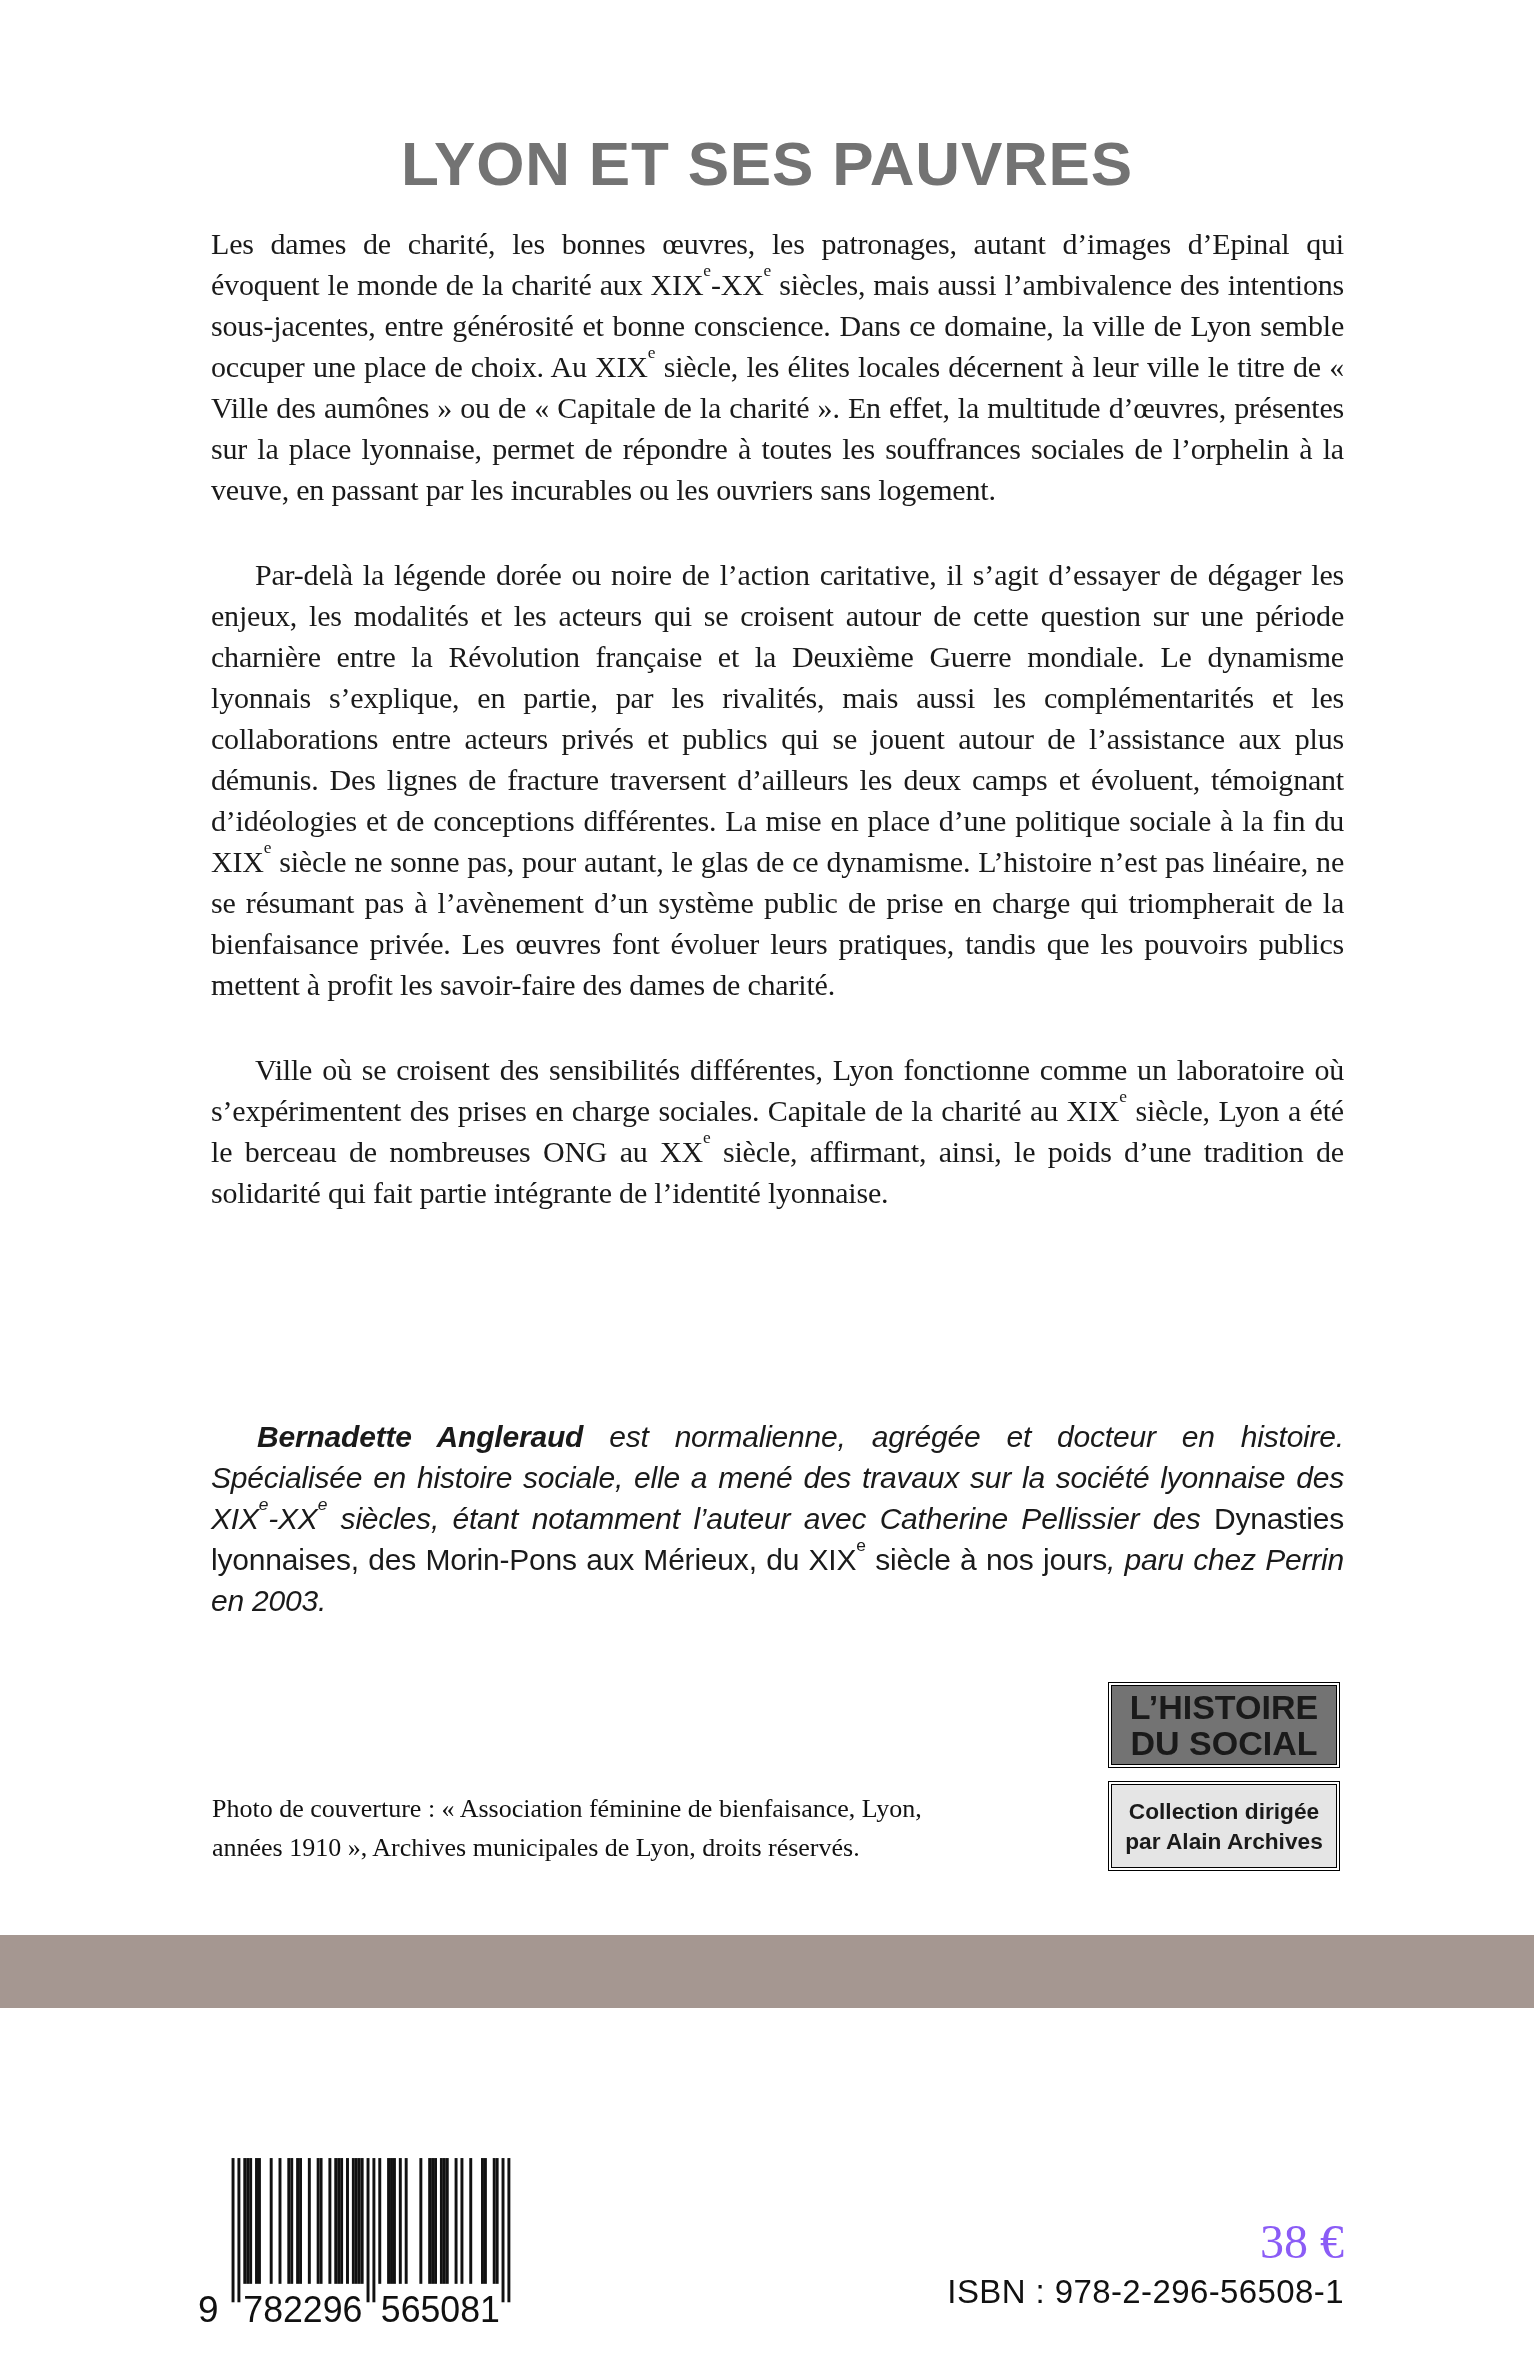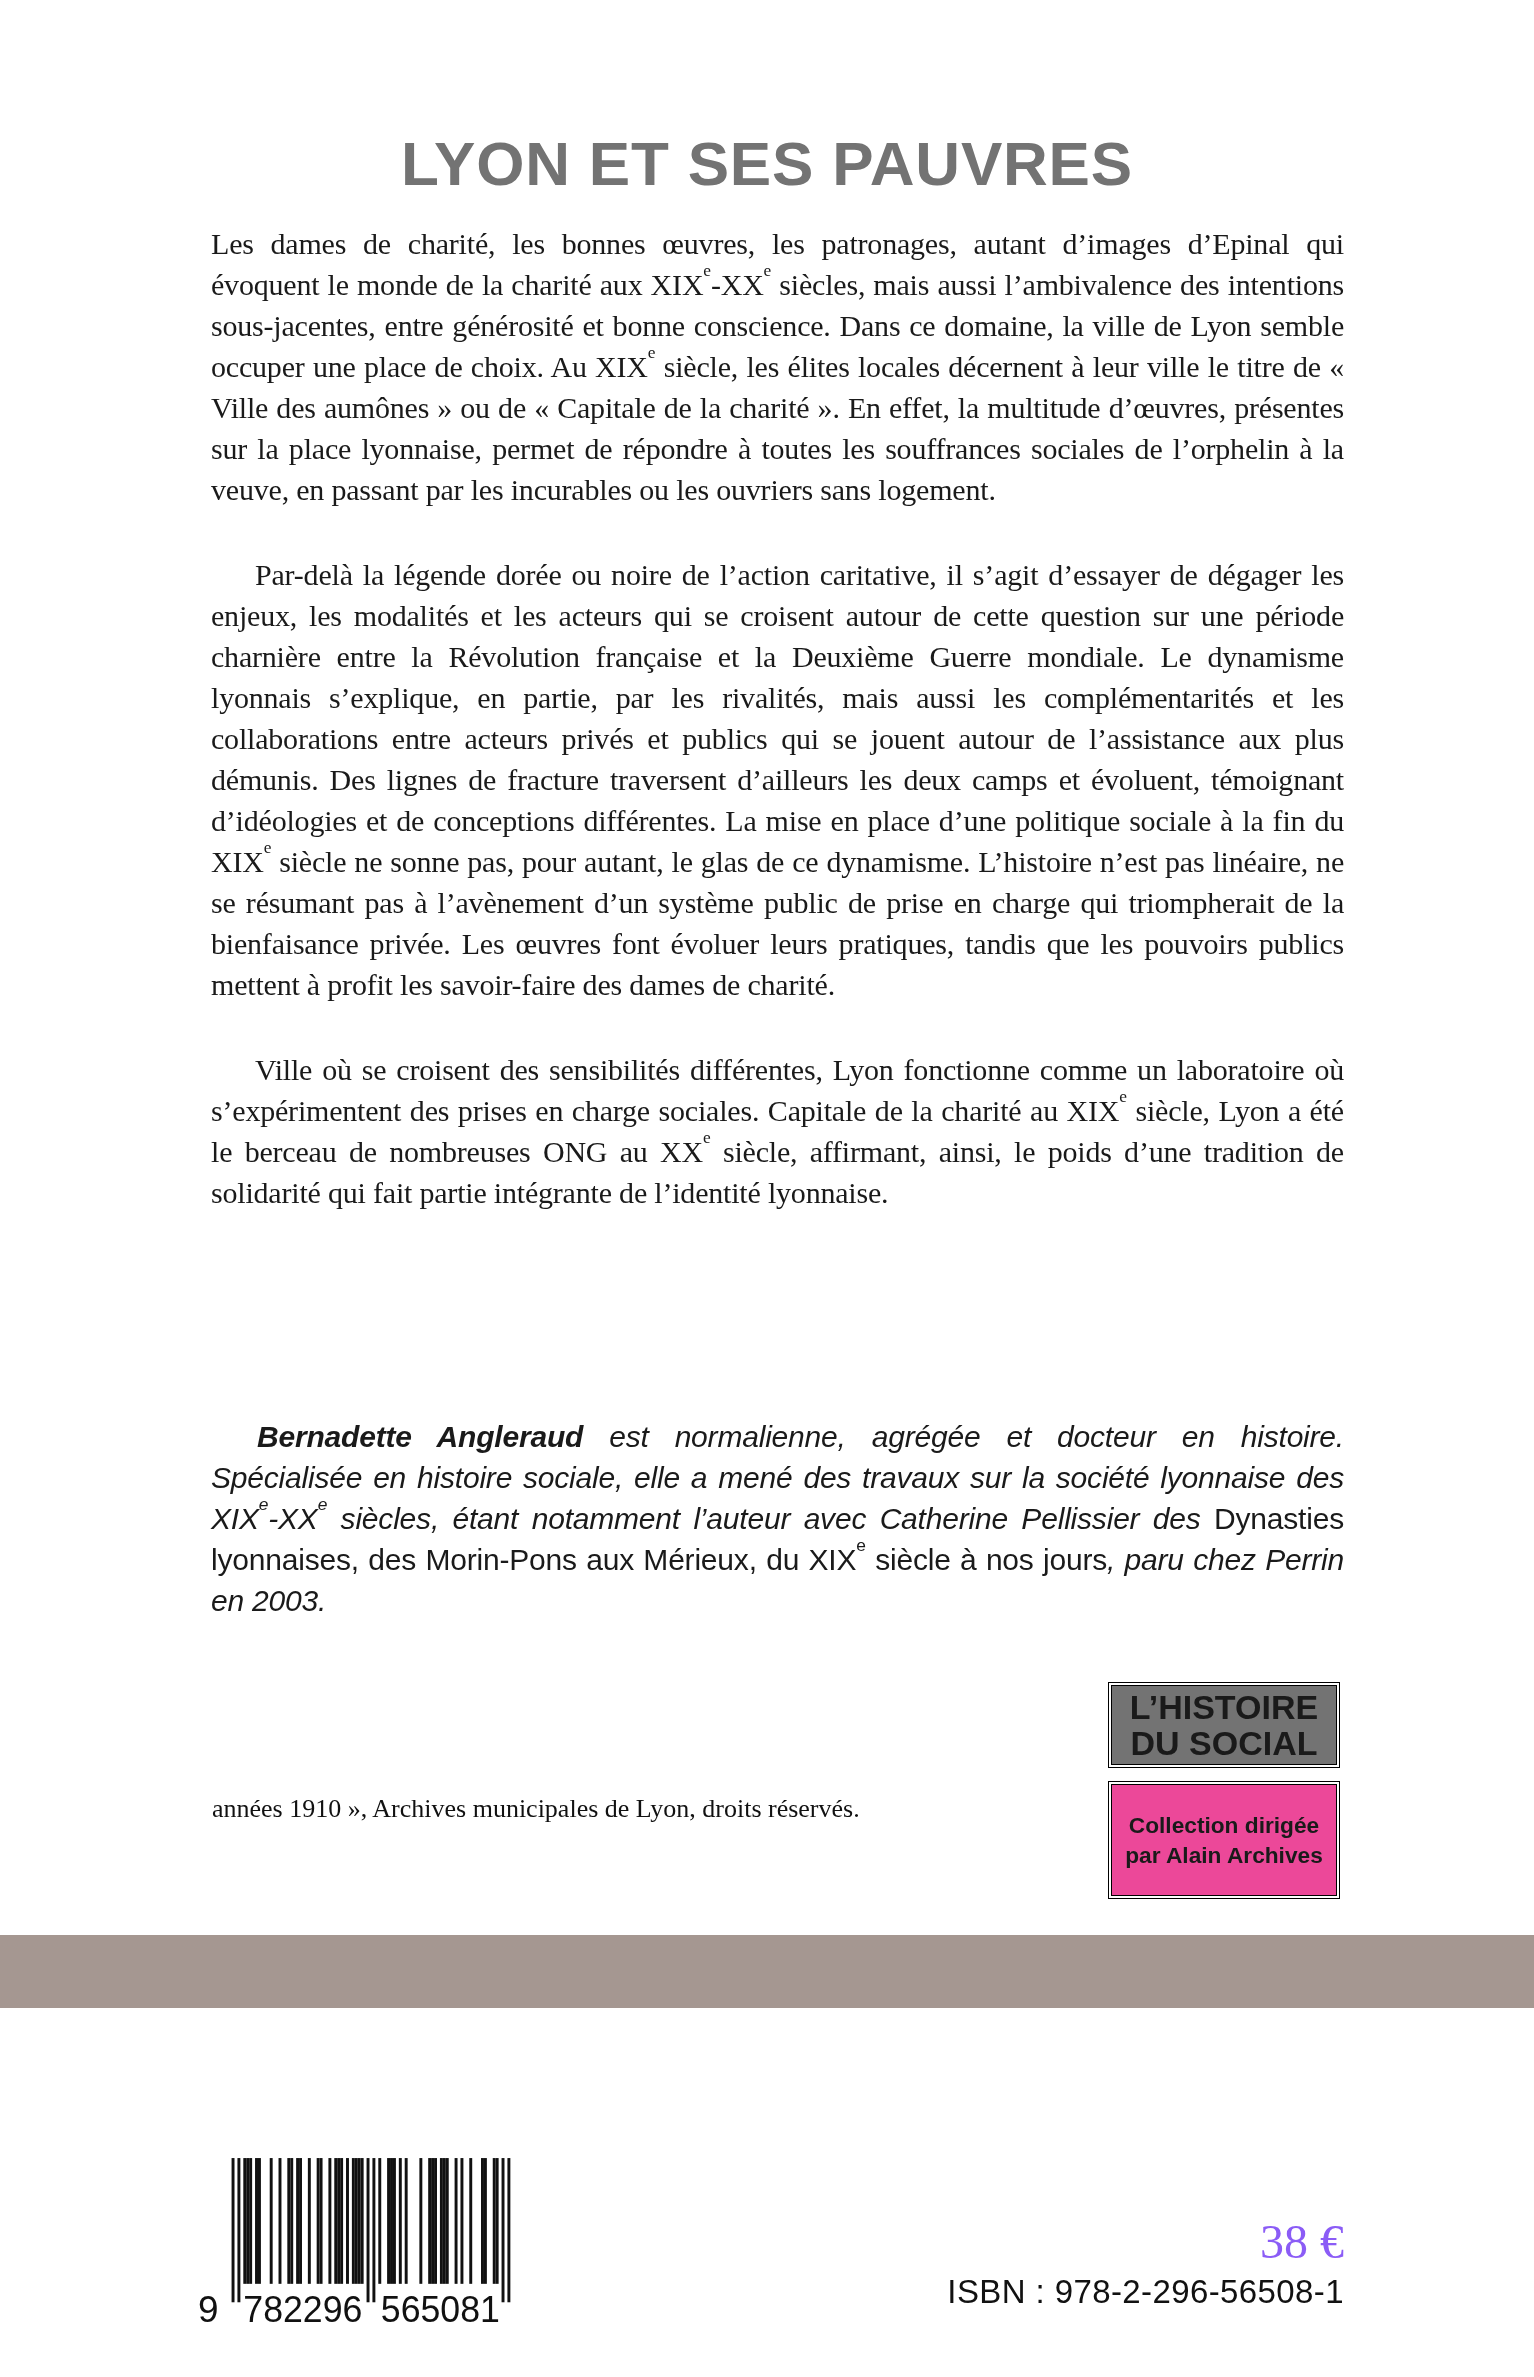--- a/index.html
+++ b/index.html
@@ -30,22 +30,22 @@
   .seg-r{font-style:normal;}
   .series-box{
     position:absolute;left:1111px;top:1685px;width:226px;box-sizing:border-box;
     border:1.7px solid #000;outline:1.7px solid #000;outline-offset:2.5px;
     background:#737373;text-align:center;font-weight:700;font-size:34px;
     line-height:36px;padding:2.5px 0 3.4px;letter-spacing:0;
   }
   .collection-box{
     position:absolute;left:1111px;top:1784px;width:226px;box-sizing:border-box;
     border:1.7px solid #000;outline:1.7px solid #000;outline-offset:2.5px;
-    background:#ec4899;text-align:center;font-weight:700;font-size:22.7px;
-    line-height:30px;padding:25px 0;
+    background:#e5e5e5;text-align:center;font-weight:700;font-size:22.7px;
+    line-height:30px;padding:11px 0;
   }
   .credit{
     position:absolute;left:212px;top:1789px;width:965px;
     font-family:"Liberation Serif",serif;font-size:26px;line-height:39px;color:#111;
   }
   .band{position:absolute;left:0;top:1935px;width:1534px;height:73px;}
   .barcode{position:absolute;left:193px;top:2158px;}
   .price{
     position:absolute;right:190px;top:2220px;
     font-family:"Liberation Serif",serif;font-size:48px;line-height:44px;color:#8b5cf6;
@@ -76,20 +76,21 @@
     <div>L’HISTOIRE</div>
     <div>DU SOCIAL</div>
   </div>
 
   <div class="collection-box">
     <div>Collection dirigée</div>
     <div>par Alain Archives</div>
   </div>
 
   <div class="credit">
+    <div>Photo de couverture : « Association féminine de bienfaisance, Lyon,</div>
     <div>années 1910 », Archives municipales de Lyon, droits réservés.</div>
   </div>
 
   <div class="band" style="background: rgb(165, 151, 145);"></div>
 
   <svg class="barcode" id="barcode" width="327" height="172" viewBox="0 0 390 205" xmlns="http://www.w3.org/2000/svg">
       <rect x="46.0" y="0" width="3.5" height="172" fill="#111111"></rect>
       <rect x="53.0" y="0" width="3.5" height="172" fill="#111111"></rect>
       <rect x="60.0" y="0" width="3.5" height="150" fill="#111111"></rect>
       <rect x="63.5" y="0" width="3.5" height="150" fill="#111111"></rect>

